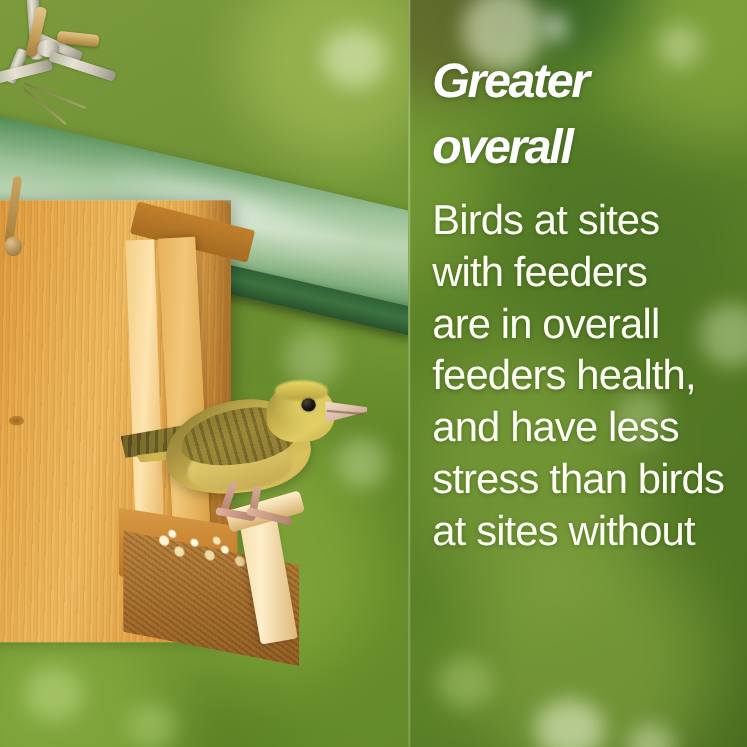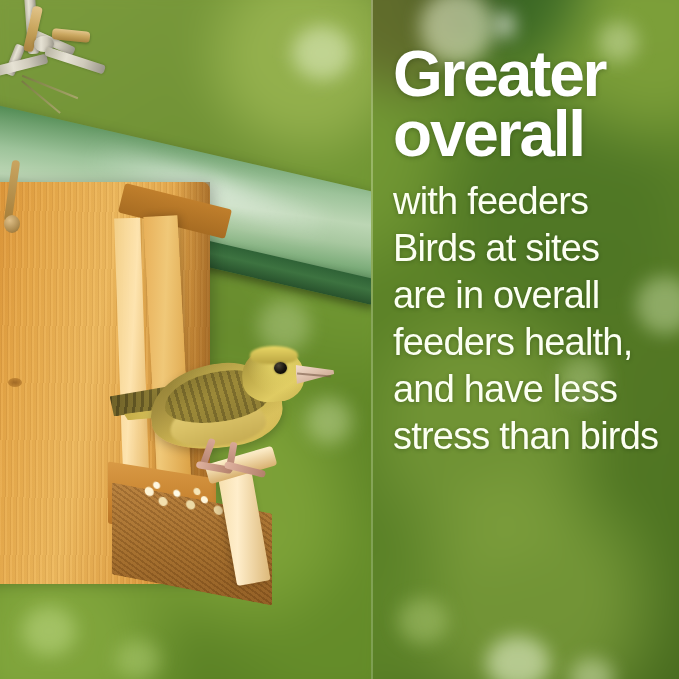--- a/index.html
+++ b/index.html
@@ -361,26 +361,27 @@
 
   
   .text-panel {
     position: absolute;
     left: 373px; top: 0;
     width: 306px; height: 679px;
     padding: 44px 14px 0 20px;
   }
   .headline {
     margin: 0;
-    font-size: 64px;
+    font-size: 44px;
     line-height: 60px;
     font-weight: 700;
     letter-spacing: -2.2px;
     color: #ffffff;
     text-shadow: 0 1px 5px rgba(20,40,10,0.35);
+    font-style: italic;
   }
   .headline .hl-line { display: block; }
 
   .body-copy {
     margin: 14px 0 0 0;
     font-size: 38px;
     line-height: 47px;
     font-weight: 400;
     letter-spacing: -0.8px;
     color: #fcfff2;
@@ -464,22 +465,23 @@
   </div>
 
   <div class="divider"></div>
 
   <div class="text-panel">
     <h1 class="headline">
       <span class="hl-line">Greater</span>
       <span class="hl-line">overall</span>
     </h1>
     <p class="body-copy">
+      <span class="bc-line">Birds at sites</span>
       <span class="bc-line">with feeders</span>
-      <span class="bc-line">Birds at sites</span>
       <span class="bc-line">are in overall</span>
       <span class="bc-line">feeders health,</span>
       <span class="bc-line">and have less</span>
       <span class="bc-line">stress than birds</span>
+      <span class="bc-line">at sites without</span>
     </p>
   </div>
 
 </div>
 
 </body></html>

